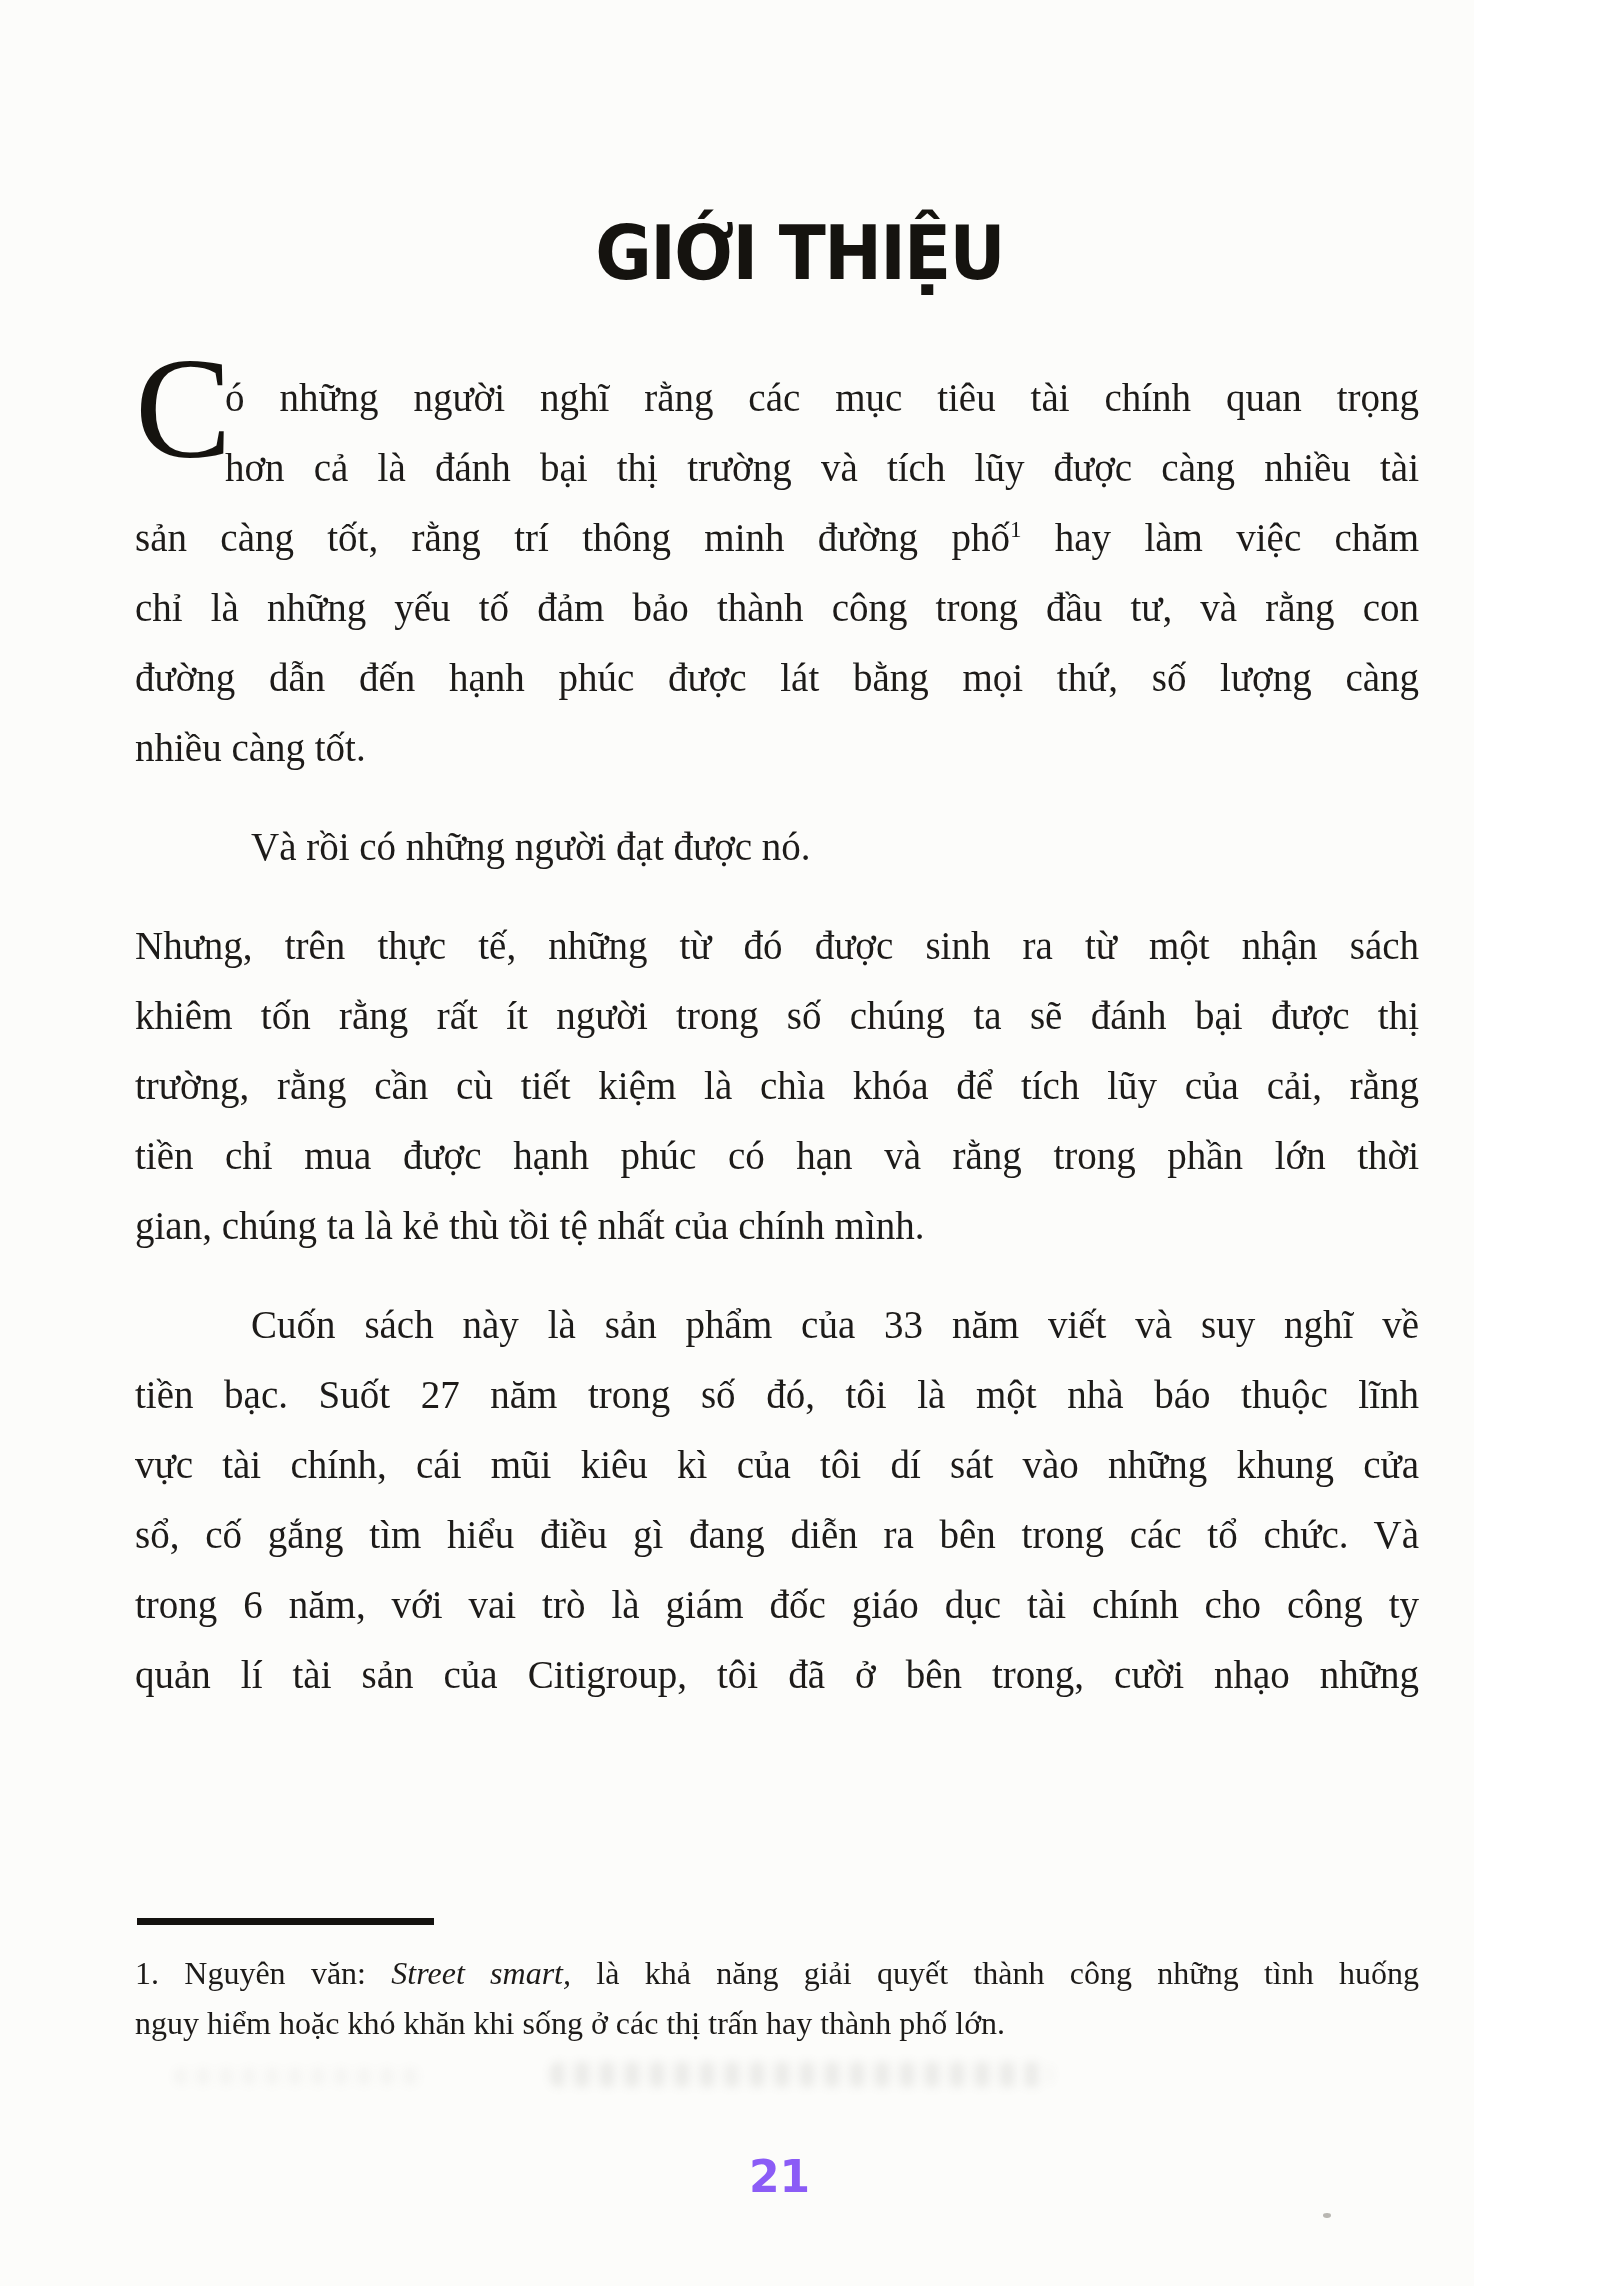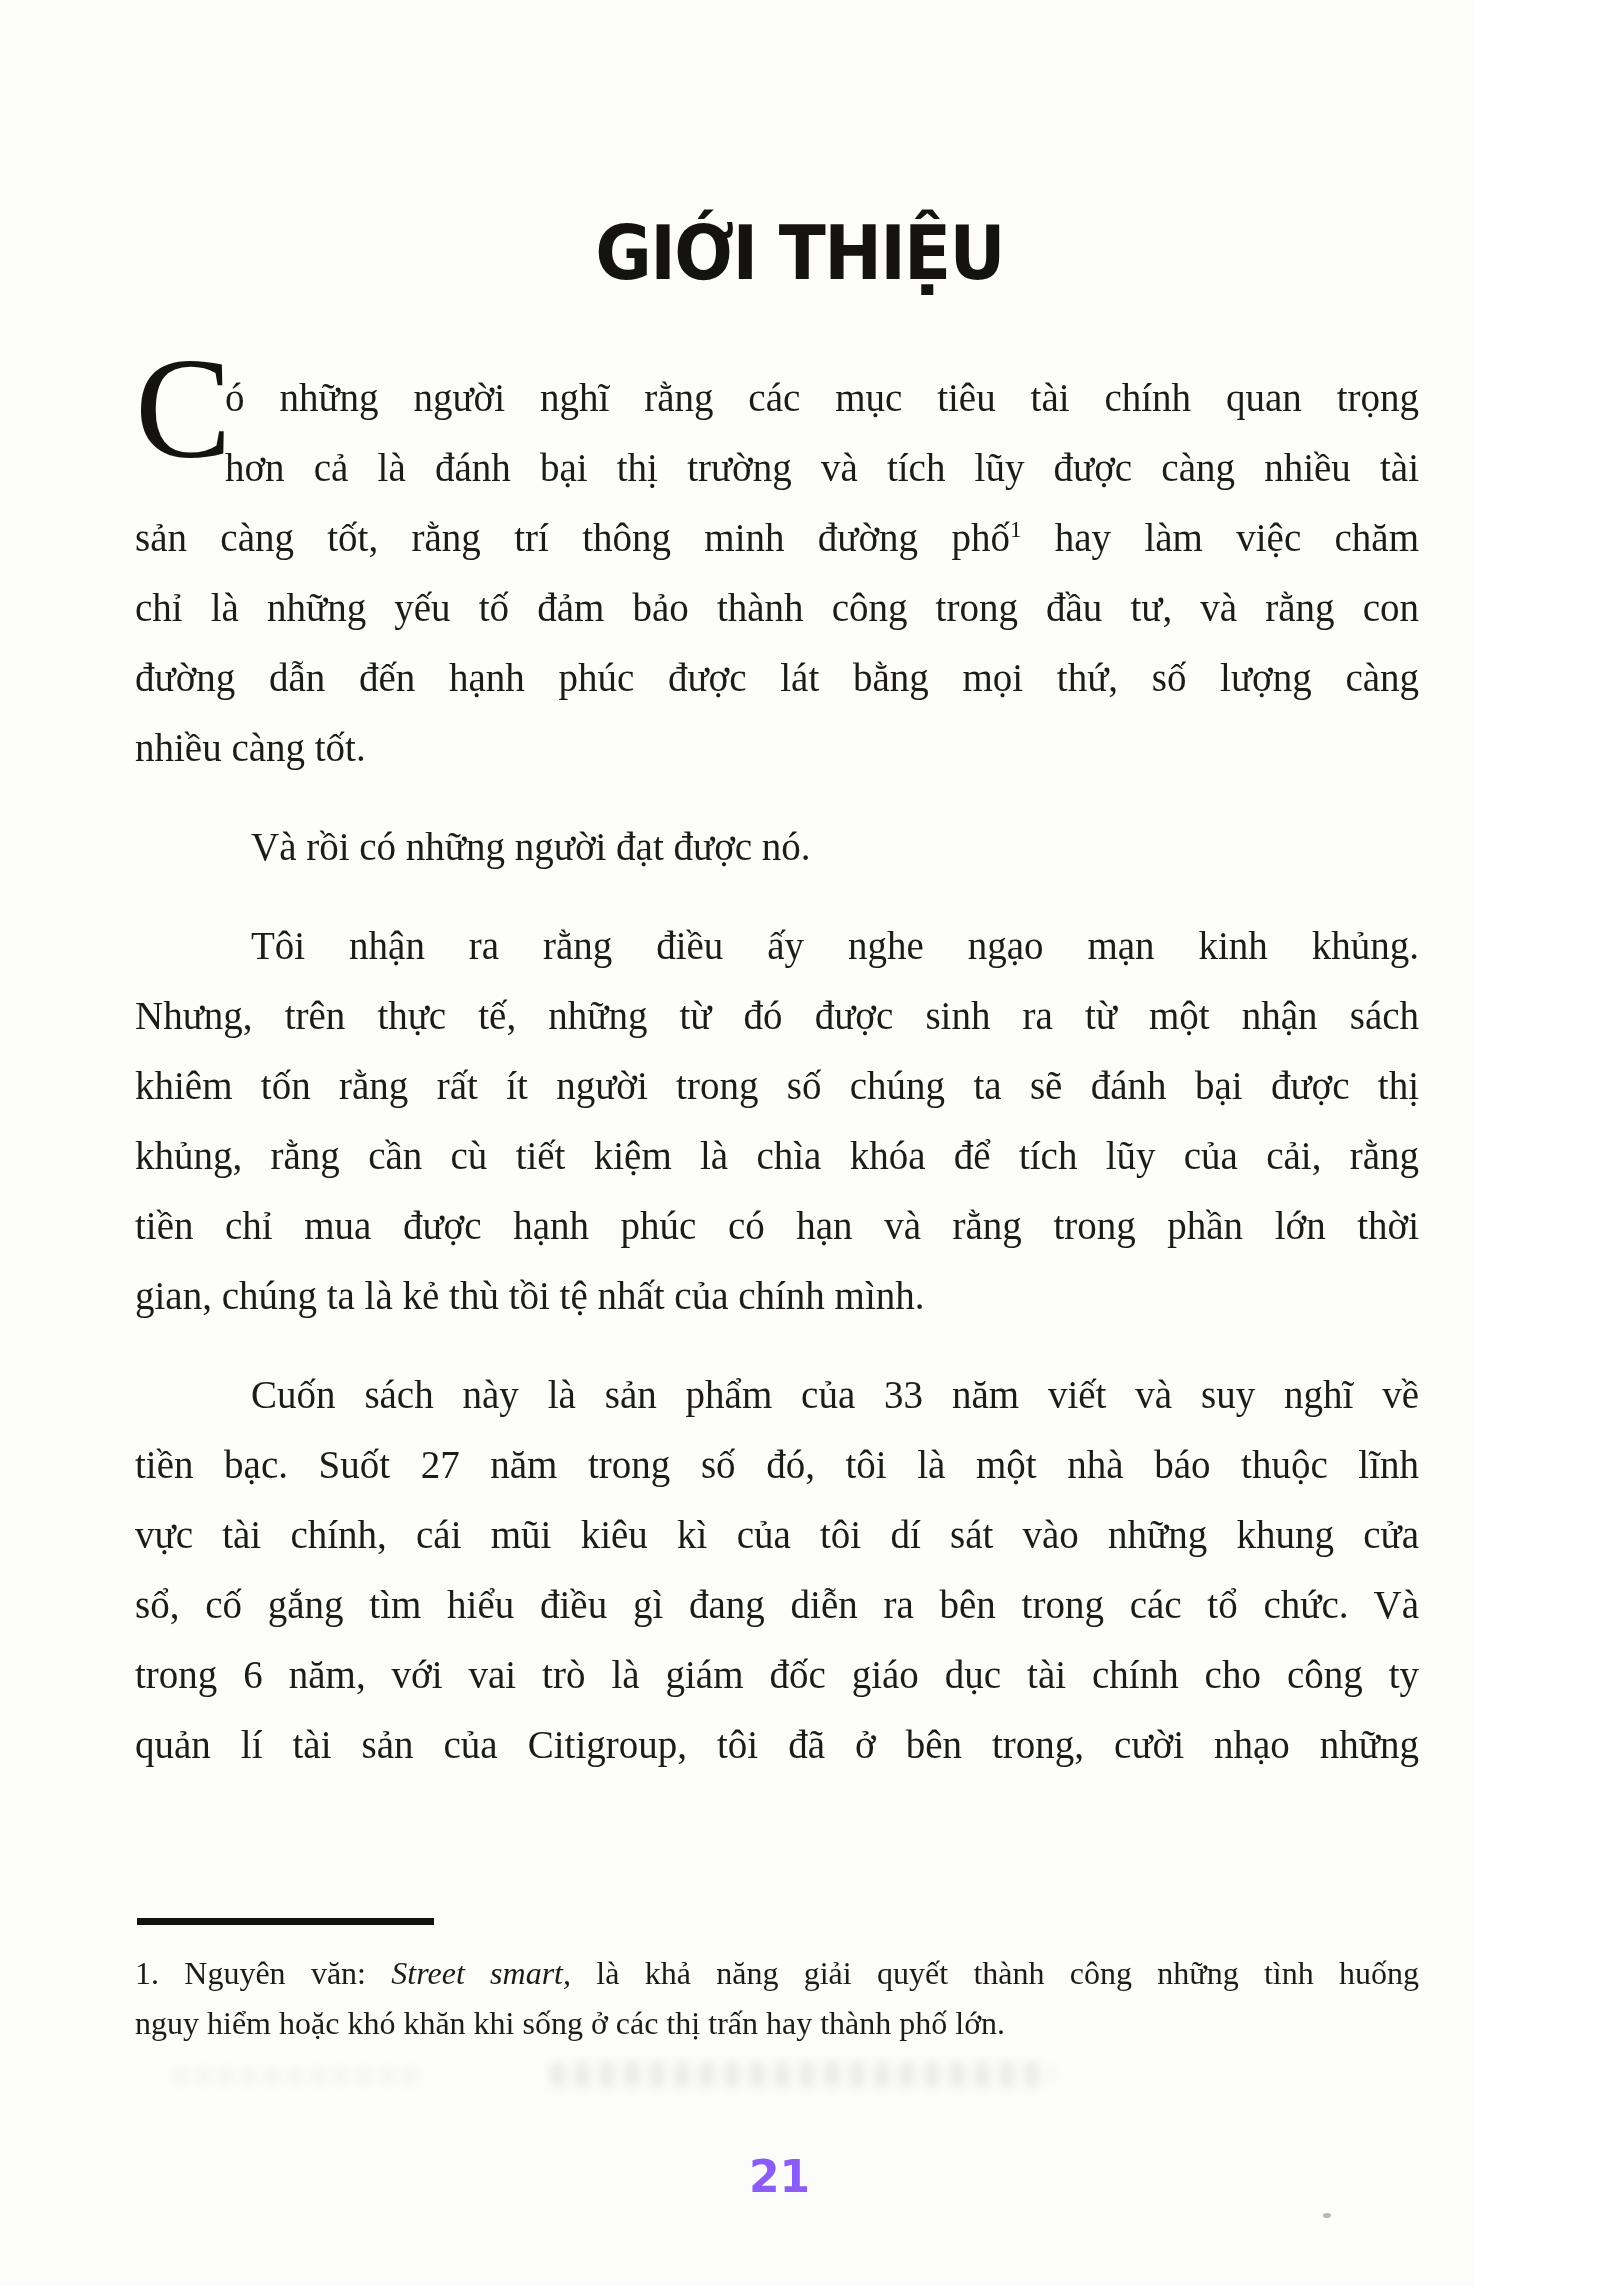--- a/index.html
+++ b/index.html
@@ -135,24 +135,23 @@
       <div class="line">chỉ là những yếu tố đảm bảo thành công trong đầu tư, và rằng con</div>
       <div class="line">đường dẫn đến hạnh phúc được lát bằng mọi thứ, số lượng càng</div>
       <div class="line left">nhiều càng tốt.</div>
     </div>
 
     <div class="para">
       <div class="line left indent">Và rồi có những người đạt được nó.</div>
     </div>
 
     <div class="para">
-      <div class="line indent">Tôi nhận ra rằng điều ấy nghe ngạo mạn kinh khủng.</div>
       <div class="line">Nhưng, trên thực tế, những từ đó được sinh ra từ một nhận sách</div>
       <div class="line">khiêm tốn rằng rất ít người trong số chúng ta sẽ đánh bại được thị</div>
-      <div class="line">khủng, rằng cần cù tiết kiệm là chìa khóa để tích lũy của cải, rằng</div>
+      <div class="line">trường, rằng cần cù tiết kiệm là chìa khóa để tích lũy của cải, rằng</div>
       <div class="line">tiền chỉ mua được hạnh phúc có hạn và rằng trong phần lớn thời</div>
       <div class="line left">gian, chúng ta là kẻ thù tồi tệ nhất của chính mình.</div>
     </div>
 
     <div class="para">
       <div class="line indent">Cuốn sách này là sản phẩm của 33 năm viết và suy nghĩ về</div>
       <div class="line">tiền bạc. Suốt 27 năm trong số đó, tôi là một nhà báo thuộc lĩnh</div>
       <div class="line">vực tài chính, cái mũi kiêu kì của tôi dí sát vào những khung cửa</div>
       <div class="line">sổ, cố gắng tìm hiểu điều gì đang diễn ra bên trong các tổ chức. Và</div>
       <div class="line">trong 6 năm, với vai trò là giám đốc giáo dục tài chính cho công ty</div>

